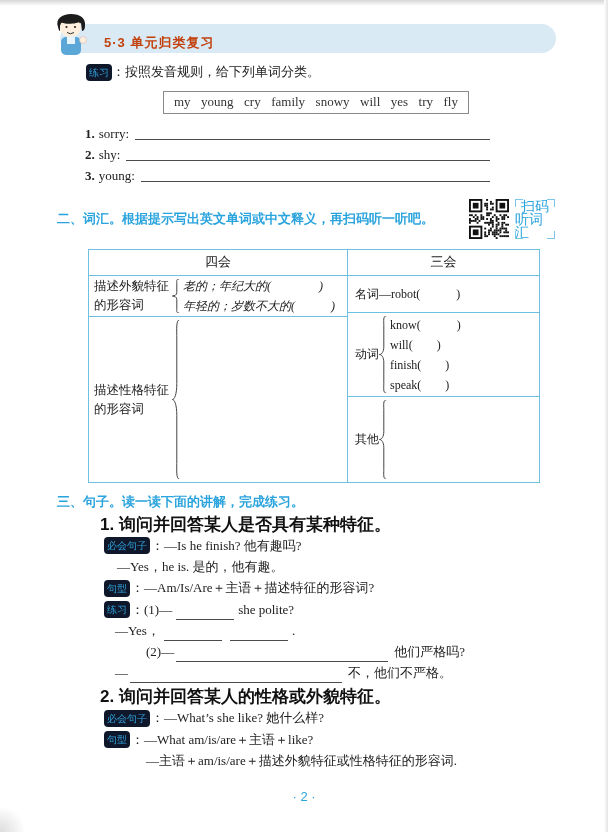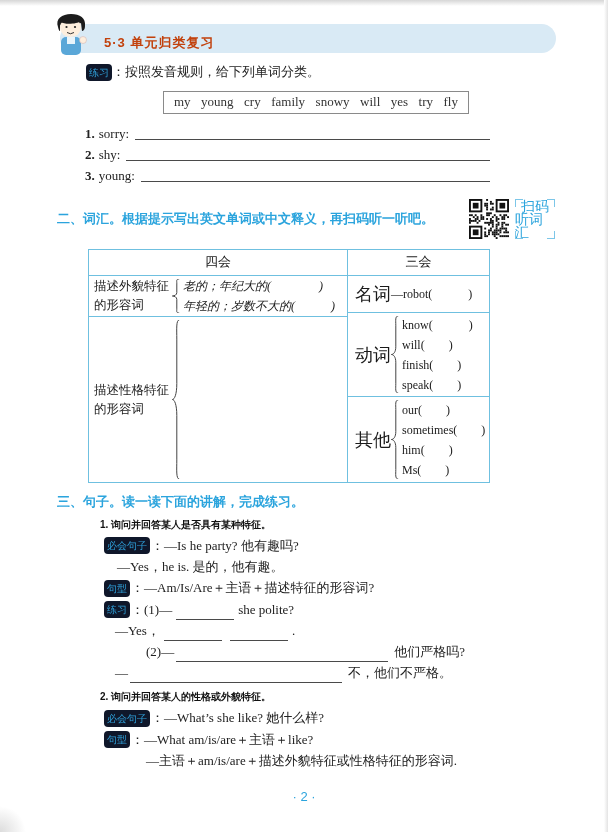--- a/index.html
+++ b/index.html
@@ -47,48 +47,48 @@
   .qr-caption{position:relative;width:40px;height:40px;margin-left:6px;
               display:flex;flex-direction:column;align-items:center;justify-content:center;
               color:#2ba4dd;font-size:14px;line-height:13px;}
   .corner{position:absolute;width:7px;height:7px;border-color:#7cc6e8;border-style:solid;border-width:0;}
   .c-tl{left:0;top:0;border-left-width:1.5px;border-top-width:1.5px;}
   .c-tr{right:0;top:0;border-right-width:1.5px;border-top-width:1.5px;}
   .c-bl{left:0;bottom:0;border-left-width:1.5px;border-bottom-width:1.5px;}
   .c-br{right:0;bottom:0;border-right-width:1.5px;border-bottom-width:1.5px;}
 
   
-  .vtable{margin:6px 0 0 88px;width:402px;box-sizing:border-box;
+  .vtable{margin:6px 0 0 88px;width:452px;box-sizing:border-box;
           border:1.5px solid #6fc0e0;font-size:12px;color:#1a1a1a;}
   .vt-hrow{display:flex;border-bottom:1px solid #6fc0e0;}
   .vt-h{flex:1;text-align:center;font-size:13px;padding:3px 0 4px 0;}
   .vt-hl{flex:none;width:258px;border-right:1px solid #6fc0e0;}
   .vt-body{display:flex;}
   .vt-left{width:258px;border-right:1px solid #6fc0e0;}
   .vt-row{display:flex;align-items:center;padding:0 0 0 5px;box-sizing:border-box;}
   .vt-row1{height:41px;border-bottom:1px solid #6fc0e0;}
   .vt-row2{height:165px;}
   .vt-label{width:78px;font-size:12.5px;line-height:19px;flex:none;}
   .brace{flex:none;width:8px;align-self:stretch;margin:3px 3px 3px 0;}
   .brace svg{width:8px;height:100%;display:block;}
   .vt-items{flex:1;}
   .vt-items div{line-height:20.4px;white-space:pre;}
   .vt-row1 .vt-items div{line-height:20px;font-style:italic;}
   .vt-right{flex:1;}
   .vt-rrow{display:flex;align-items:center;padding-left:7px;box-sizing:border-box;}
   .vt-rrow1{height:37px;border-bottom:1px solid #6fc0e0;}
   .vt-rrow2{height:84px;border-bottom:1px solid #6fc0e0;}
   .vt-rrow3{height:85px;}
-  .vt-glabel{flex:none;font-size:18px;}
+  .vt-glabel{flex:none;font-size:12px;}
   .vt-right .vt-items div{line-height:20px;}
 
   
   .sec3-heading{margin:10px 0 0 57px;}
   .q-title{margin:3px 0 0 100px;font-family:"Liberation Sans","DejaVu Sans",sans-serif;
-           font-weight:bold;font-size:10px;color:#111;line-height:21px;}
+           font-weight:bold;font-size:17px;color:#111;line-height:21px;}
   .s-line{margin-left:104px;font-size:13px;line-height:21.2px;display:flex;align-items:flex-end;}
   .s-line .badge{align-self:center;margin-right:1px;}
   .ind-must{margin-left:117px;}
   .ind-pat{margin-left:146px;}
   .ind-prac{margin-left:115px;font-family:Liberation Serif, serif;}
   .blank{display:inline-block;border-bottom:1px solid #4a4a4a;height:15px;
          vertical-align:-2px;}
   .b-sm{width:58px;margin:0 4px;}
   .b-lg{width:212px;margin:0 6px 0 2px;}
 
@@ -347,39 +347,33 @@
             <div style="white-space:pre">speak(　　)</div>
           </div>
         </div>
         <div class="vt-rrow vt-rrow3">
           <span class="vt-glabel">其他</span>
           <div class="brace">
             <svg viewBox="0 0 10 100" preserveAspectRatio="none">
                 <path d="M9 0 C5 0 6 6 6 12 L6 40 C6 47 3 50 0.5 50 C3 50 6 53 6 60 L6 88 C6 94 5 100 9 100" fill="none" stroke="#444" stroke-width="1" vector-effect="non-scaling-stroke"></path>
               </svg>
           </div>
-          <div class="vt-items">
-            <div style="white-space:pre">our(　　)</div>
-            <div style="white-space:pre">sometimes(　　)</div>
-            <div style="white-space:pre">him(　　)</div>
-            <div style="white-space:pre">Ms(　　)</div>
-          </div>
         </div>
       </div>
     </div>
   </div>
 
   <div class="sec-heading sec3-heading">三、句子。读一读下面的讲解，完成练习。</div>
 
   <div class="q-title">1. 询问并回答某人是否具有某种特征。</div>
 
   <div class="s-line">
     <span class="badge">必会句子</span>
       <span>：</span>
-      <span>—Is he party? 他有趣吗?</span>
+      <span>—Is he finish? 他有趣吗?</span>
   </div>
   <div class="s-line ind-must">
     <span>—Yes，he is. 是的，他有趣。</span>
   </div>
   <div class="s-line">
     <span class="badge">句型</span>
       <span>：</span>
       <span>—Am/Is/Are＋主语＋描述特征的形容词?</span>
   </div>
   <div class="s-line">

